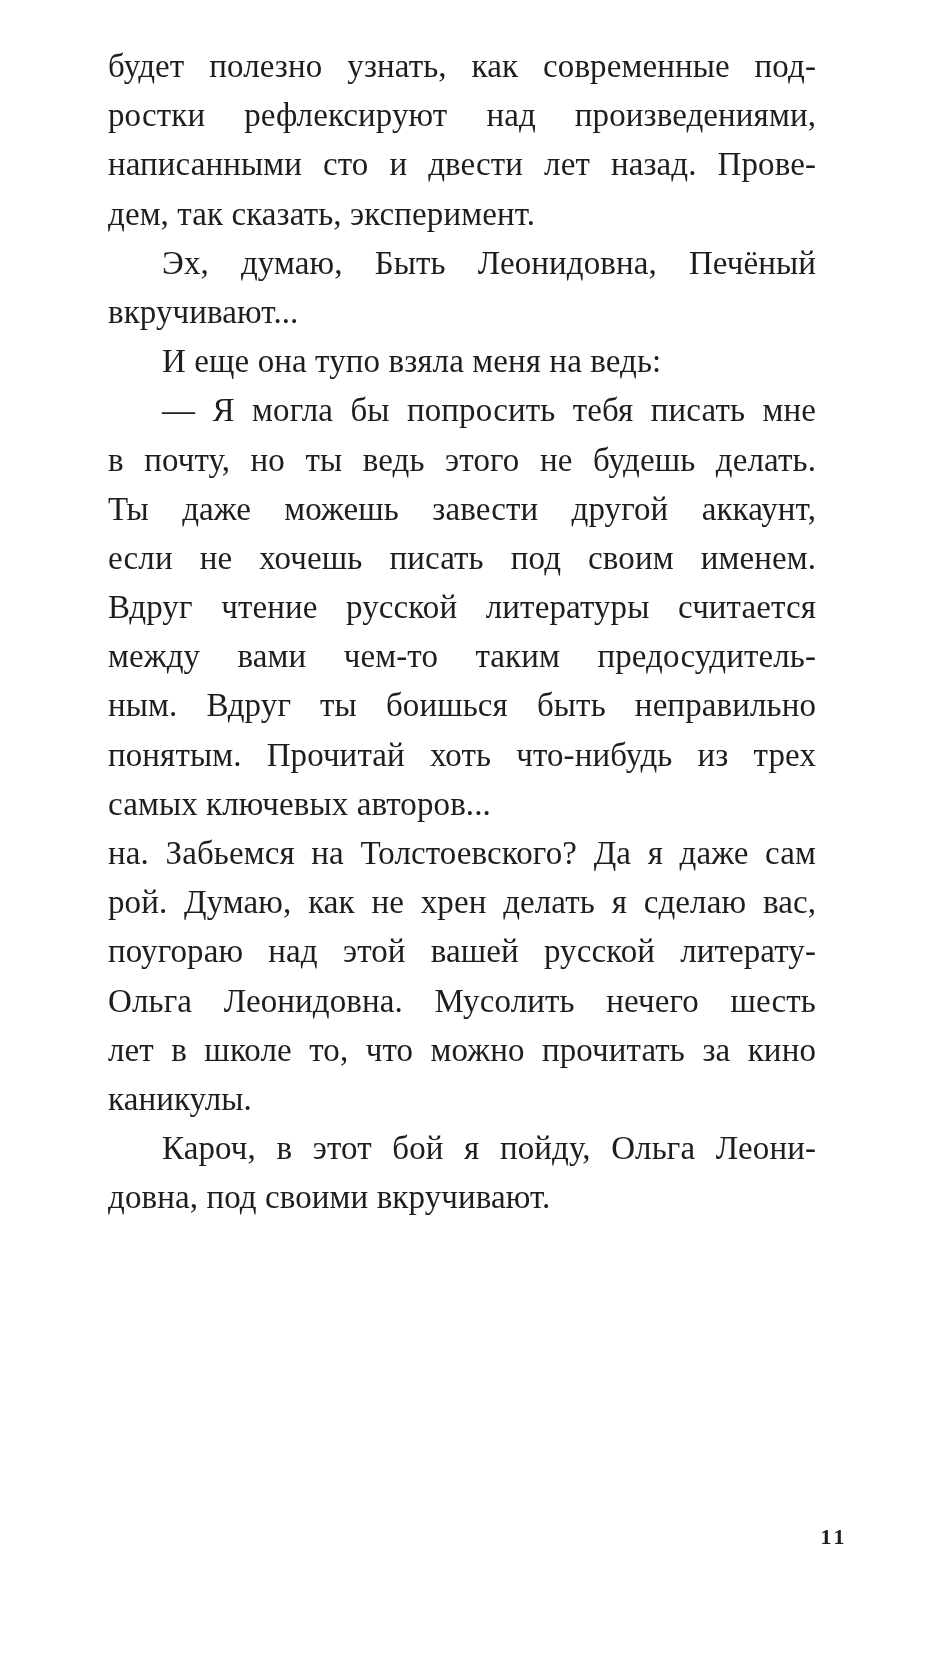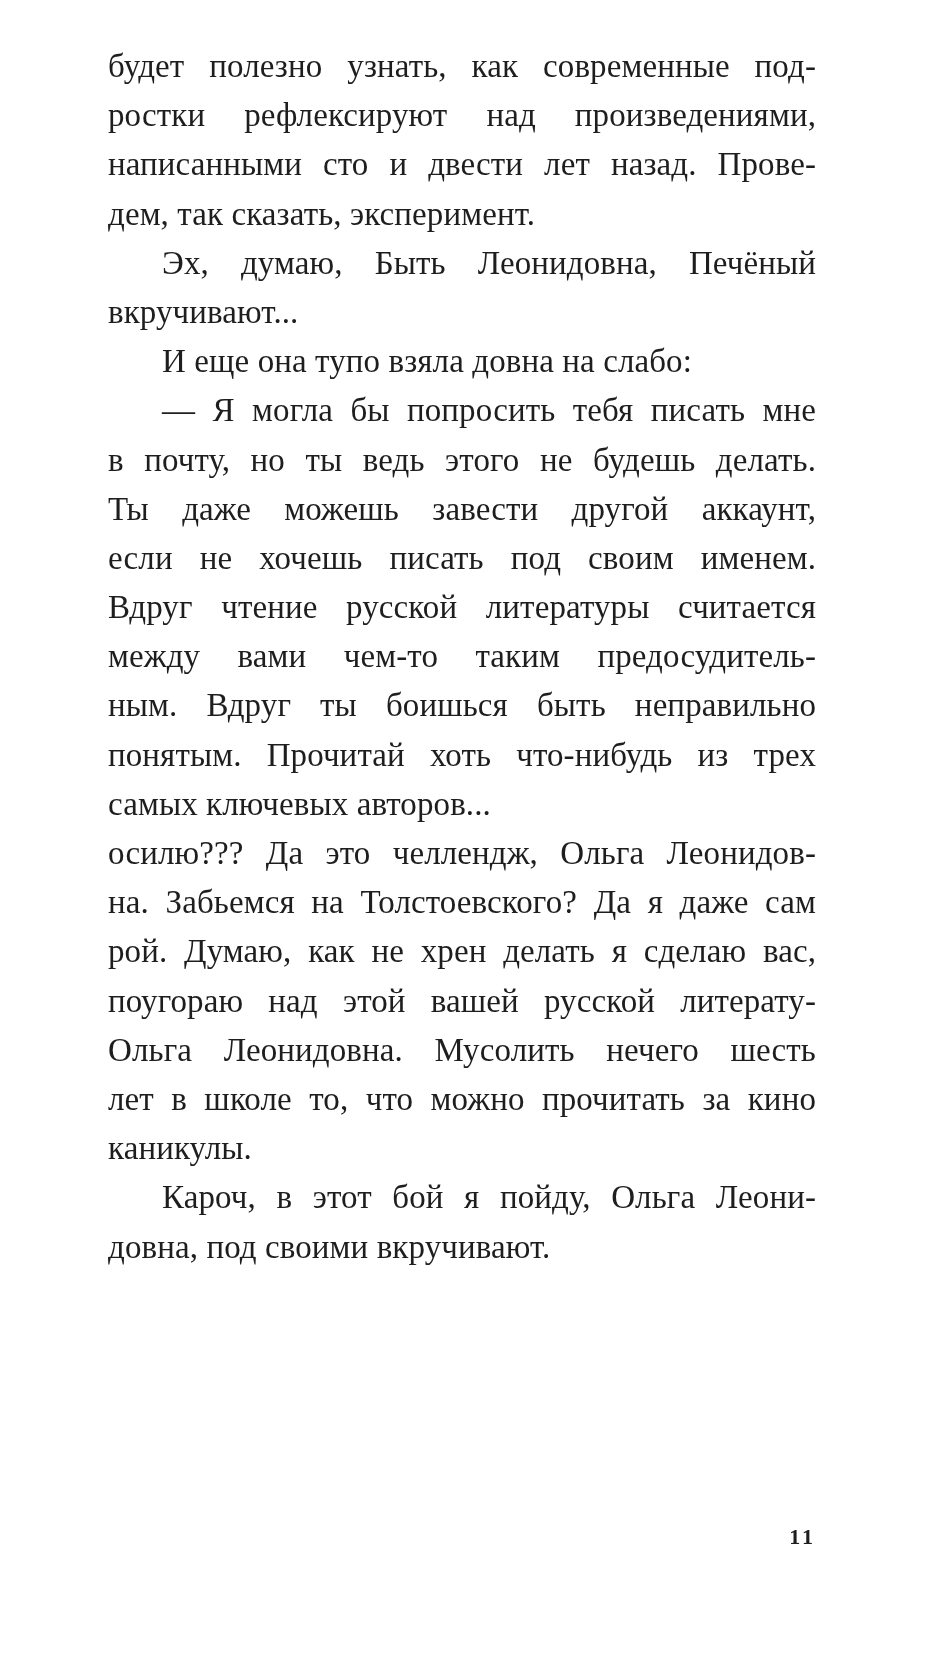--- a/index.html
+++ b/index.html
@@ -34,24 +34,24 @@
     margin-left: 44px;
   }
   .line.last {
     text-align-last: left;
   }
   .line.indent {
     padding-left: 54px;
   }
   .page-number {
     position: absolute;
-    left: 776px;
+    left: 814px;
     top: 1524px;
     width: 40px;
-    text-align: right;
+    text-align: center;
     font-family: "Liberation Serif", "DejaVu Serif", serif;
     font-size: 22px;
     font-weight: bold;
     letter-spacing: 3px;
     color: #1e1e1e;
   }
 </style>
 </head>
 <body>
 
@@ -63,37 +63,36 @@
     <span class="line">написанными сто и двести лет назад. Прове-</span>
     <span class="line last">дем, так сказать, эксперимент.</span>
   </div>
 
   <div>
     <span class="line indent">Эх, думаю, Быть Леонидовна, Печёный</span>
     <span class="line last">вкручивают...</span>
   </div>
 
   <div>
-    <span class="line indent last">И еще она тупо взяла довна на слабо:</span>
+    <span class="line indent last">И еще она тупо взяла меня на ведь:</span>
   </div>
 
   <div>
     <span class="line indent">— Я могла бы попросить тебя писать мне</span>
     <span class="line">в почту, но ты ведь этого не будешь делать.</span>
     <span class="line">Ты даже можешь завести другой аккаунт,</span>
     <span class="line">если не хочешь писать под своим именем.</span>
     <span class="line">Вдруг чтение русской литературы считается</span>
     <span class="line">между вами чем-то таким предосудитель-</span>
     <span class="line">ным. Вдруг ты боишься быть неправильно</span>
     <span class="line">понятым. Прочитай хоть что-нибудь из трех</span>
     <span class="line last">самых ключевых авторов...</span>
   </div>
 
   <div>
-    <span class="line">осилю??? Да это челлендж, Ольга Леонидов-</span>
     <span class="line">на. Забьемся на Толстоевского? Да я даже сам</span>
     <span class="line">рой. Думаю, как не хрен делать я сделаю вас,</span>
     <span class="line">поугораю над этой вашей русской литерату-</span>
     <span class="line">Ольга Леонидовна. Мусолить нечего шесть</span>
     <span class="line">лет в школе то, что можно прочитать за кино</span>
     <span class="line last">каникулы.</span>
   </div>
 
   <div>
     <span class="line indent">Кароч, в этот бой я пойду, Ольга Леони-</span>

